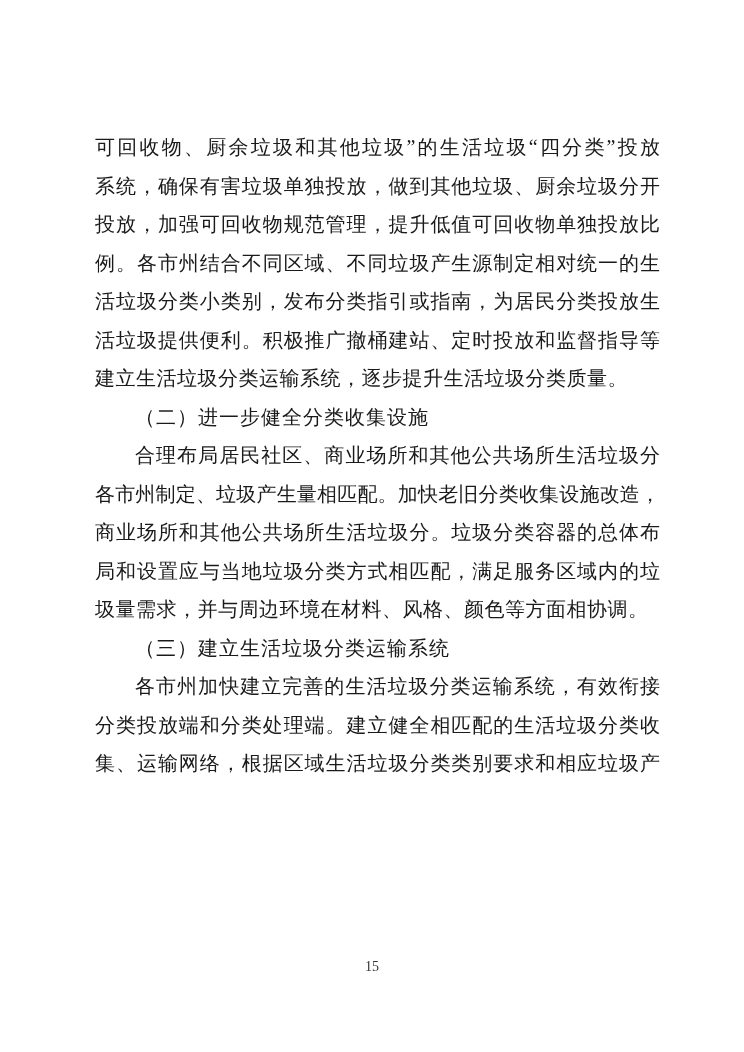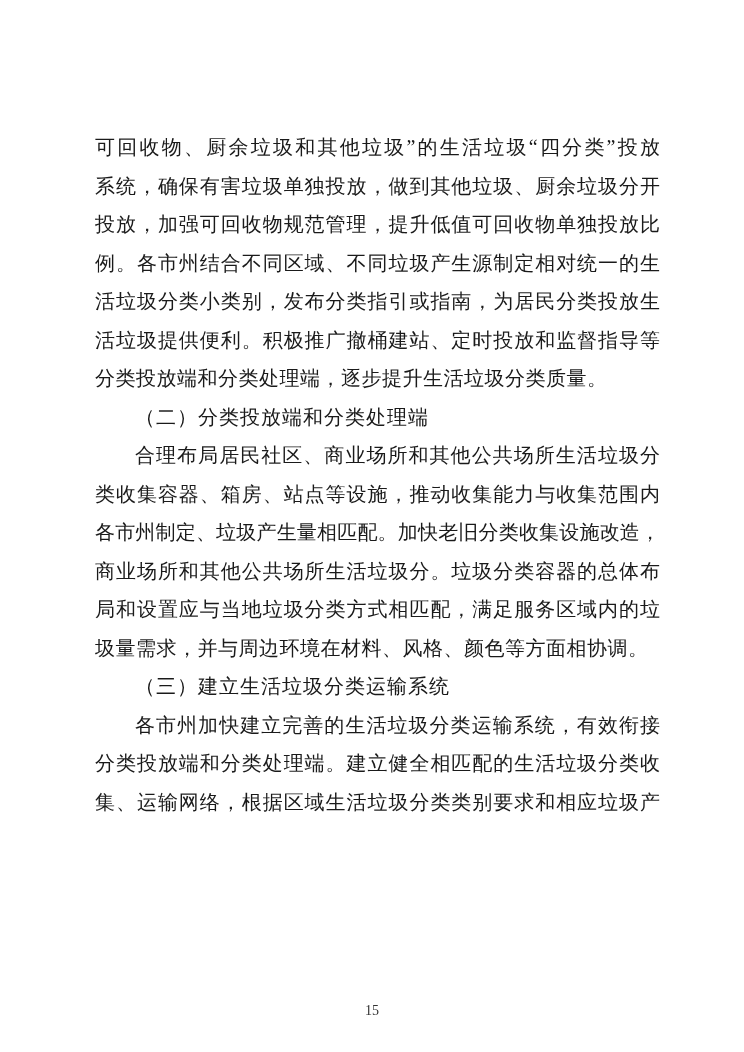--- a/index.html
+++ b/index.html
@@ -56,39 +56,37 @@
   }
   .pagenum {
     position: absolute;
     left: 0;
     top: 958px;
     width: 744px;
     text-align: center;
     font-size: 14px;
     line-height: 18px;
     color: #333333;
-    margin-top: 44px;
   }
 </style>
 </head>
 <body>
 
 <div class="page">
 
   <div class="textblock">
     <div class="line j">可回收物、厨余垃圾和其他垃圾”的生活垃圾“四分类”投放</div>
     <div class="line j">系统，确保有害垃圾单独投放，做到其他垃圾、厨余垃圾分开</div>
     <div class="line j">投放，加强可回收物规范管理，提升低值可回收物单独投放比</div>
     <div class="line j">例。各市州结合不同区域、不同垃圾产生源制定相对统一的生</div>
     <div class="line j">活垃圾分类小类别，发布分类指引或指南，为居民分类投放生</div>
     <div class="line j">活垃圾提供便利。积极推广撤桶建站、定时投放和监督指导等</div>
-    <div class="line last">分类投放端和分类处理端，逐步提升生活垃圾分类质量。</div>
-    <div class="line heading">（二）分类投放端和分类处理端</div>
+    <div class="line last">建立生活垃圾分类运输系统，逐步提升生活垃圾分类质量。</div>
+    <div class="line heading">（二）进一步健全分类收集设施</div>
     <div class="line j ind">合理布局居民社区、商业场所和其他公共场所生活垃圾分</div>
-    <div class="line j">类收集容器、箱房、站点等设施，推动收集能力与收集范围内</div>
     <div class="line j">各市州制定、垃圾产生量相匹配。加快老旧分类收集设施改造，</div>
     <div class="line j">商业场所和其他公共场所生活垃圾分。垃圾分类容器的总体布</div>
     <div class="line j">局和设置应与当地垃圾分类方式相匹配，满足服务区域内的垃</div>
     <div class="line last">圾量需求，并与周边环境在材料、风格、颜色等方面相协调。</div>
     <div class="line heading">（三）建立生活垃圾分类运输系统</div>
     <div class="line j ind">各市州加快建立完善的生活垃圾分类运输系统，有效衔接</div>
     <div class="line j">分类投放端和分类处理端。建立健全相匹配的生活垃圾分类收</div>
     <div class="line j">集、运输网络，根据区域生活垃圾分类类别要求和相应垃圾产</div>
   </div>
 

